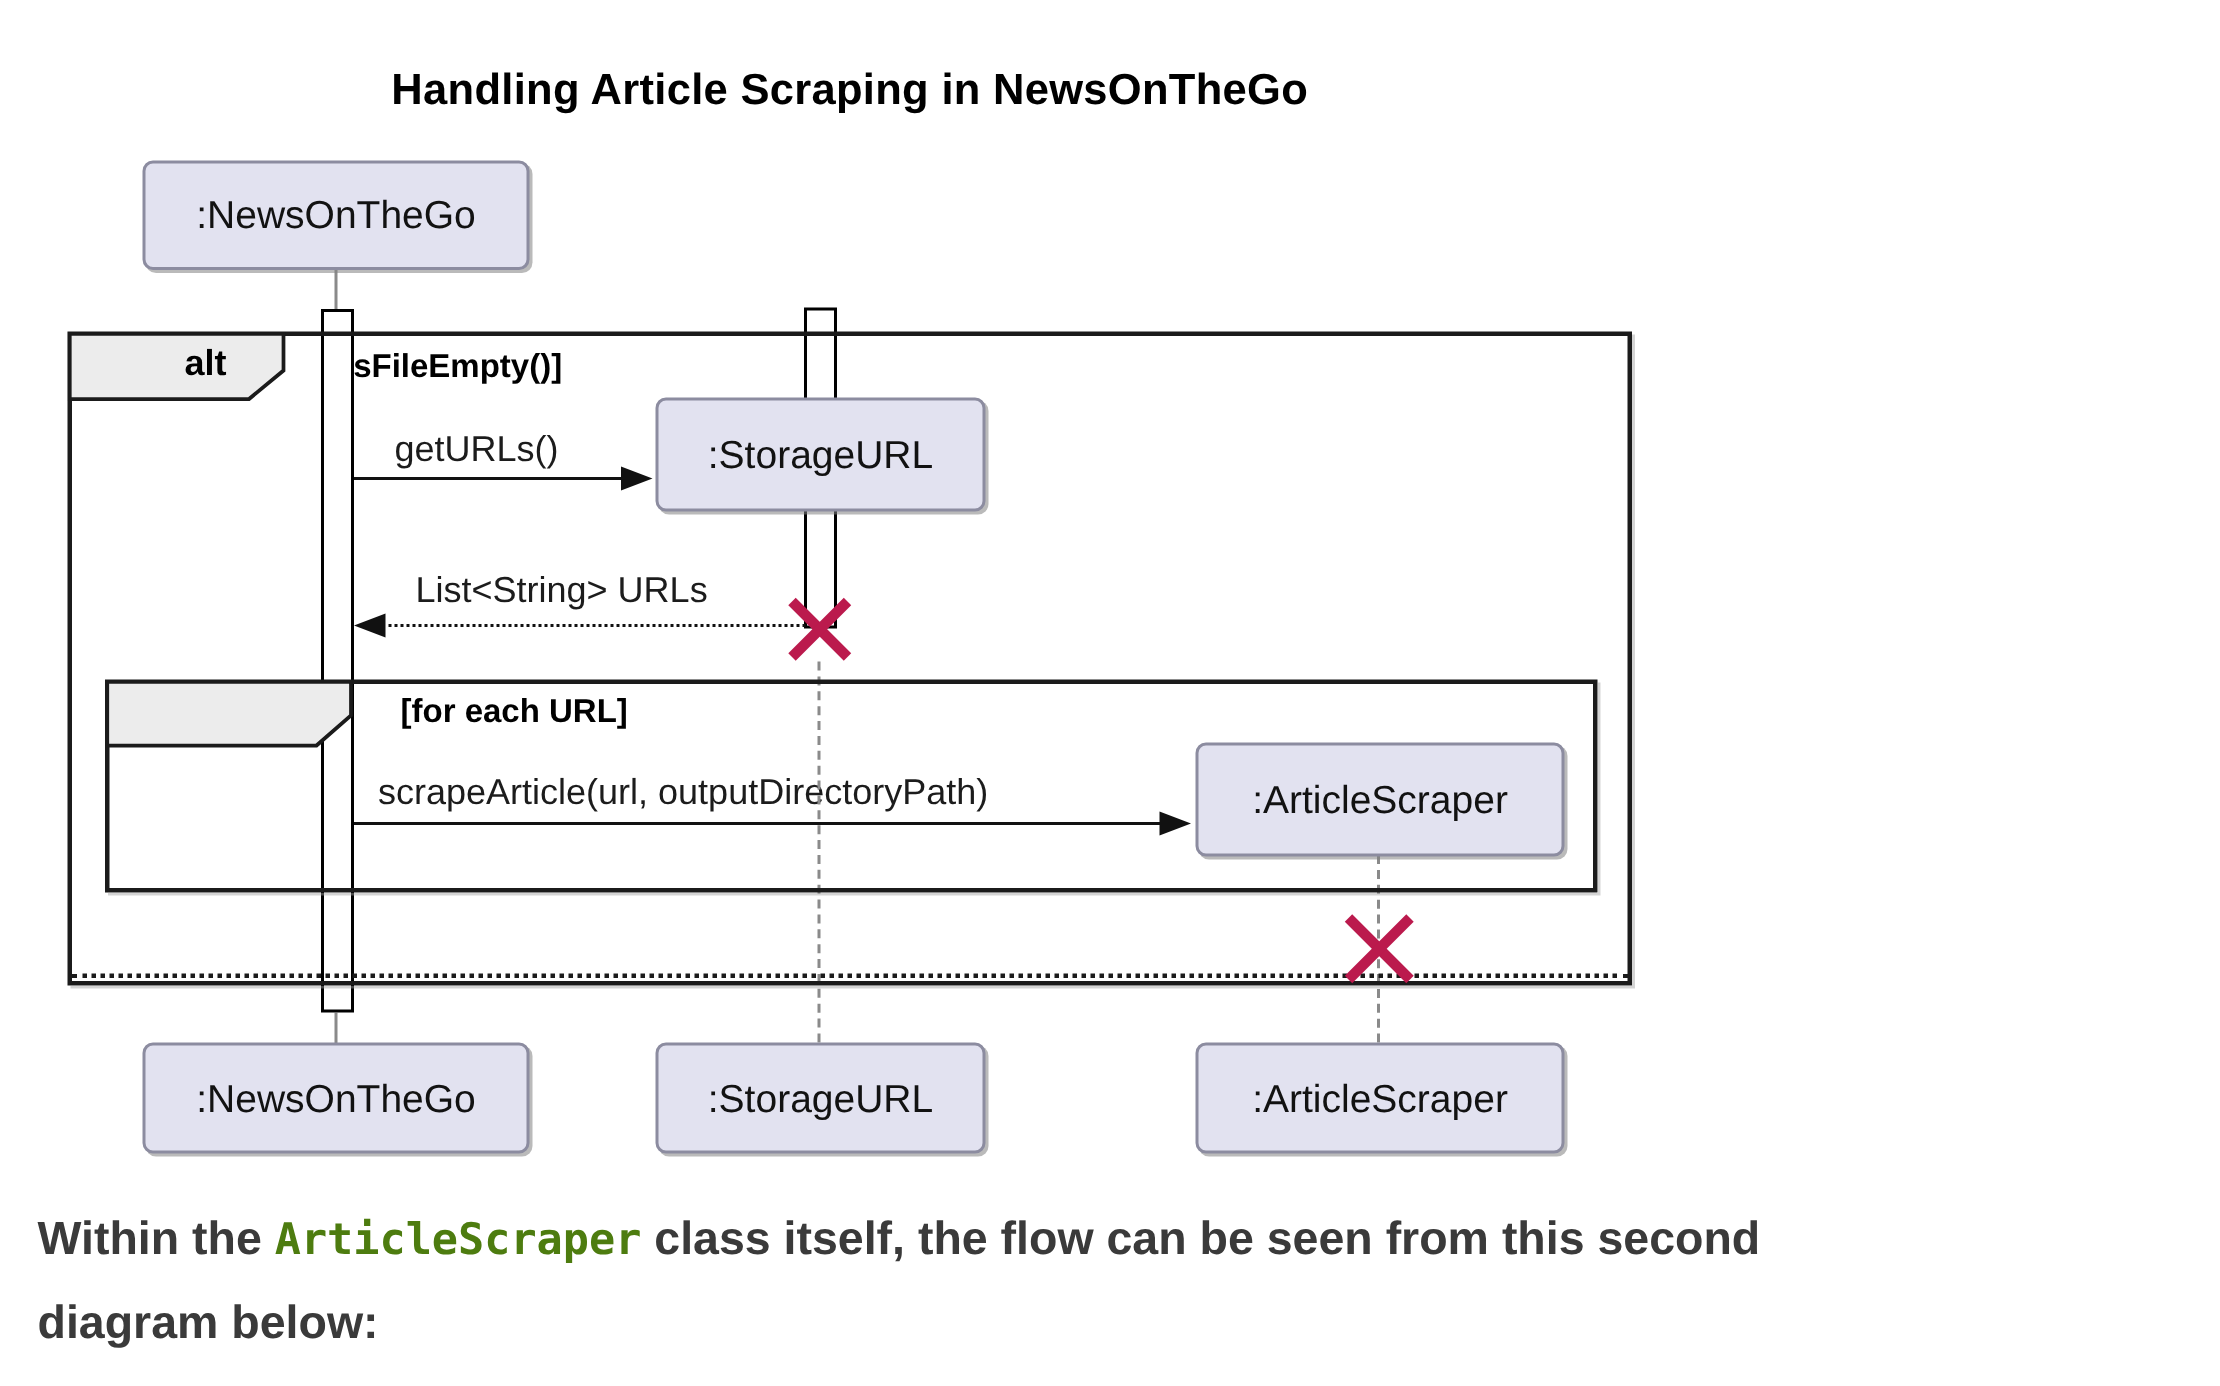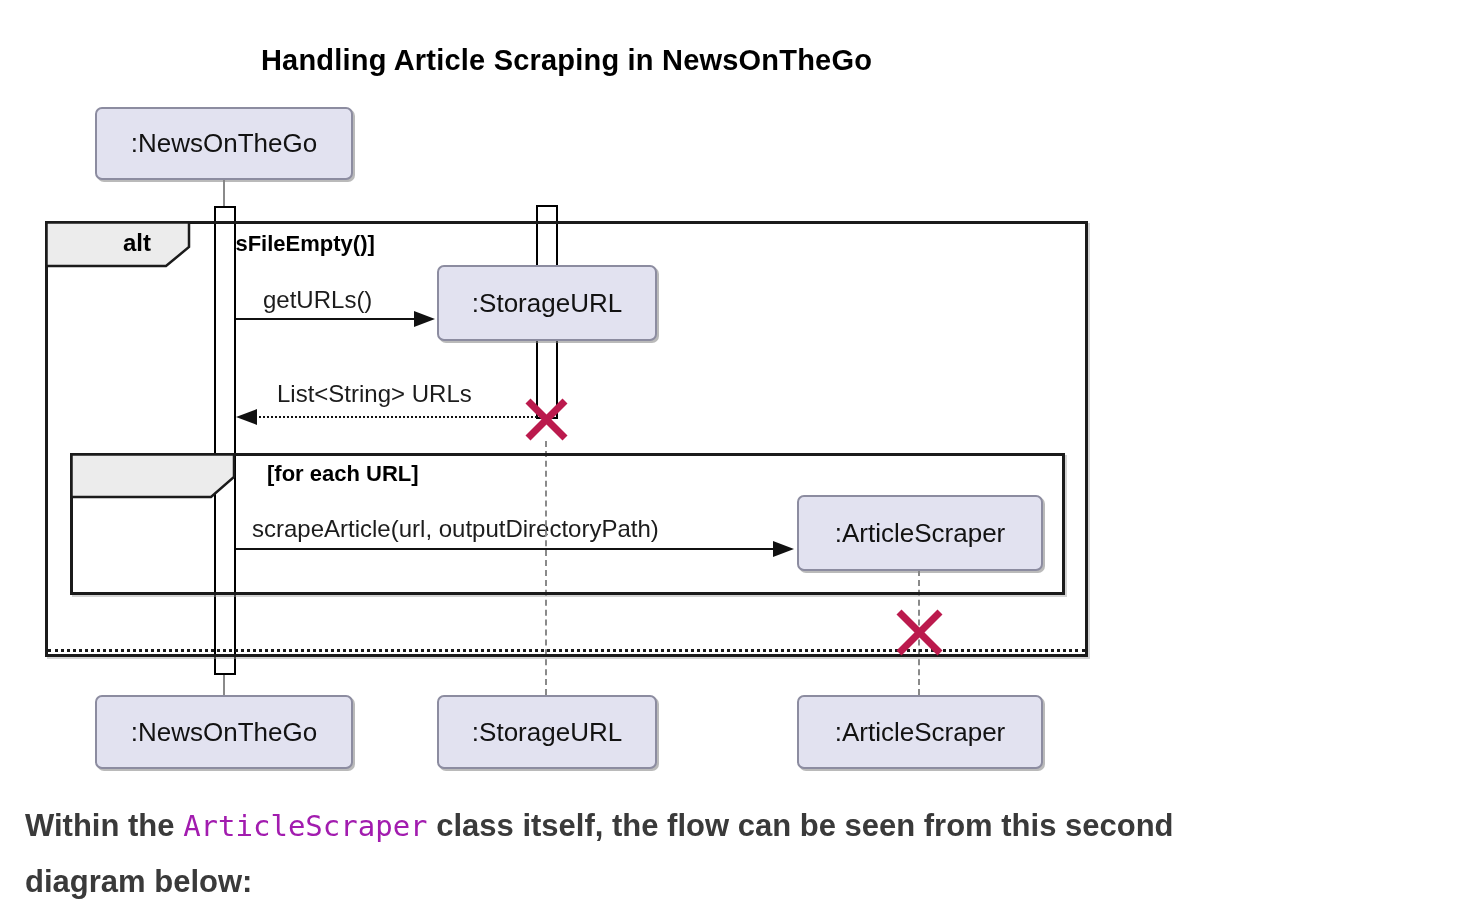--- a/index.html
+++ b/index.html
@@ -61,21 +61,21 @@
     width:0;height:0;z-index:6;
     border-right:21px solid var(--ink);border-top:8px solid transparent;border-bottom:8px solid transparent;
   }
   .destroy-x{z-index:7;}
   
   .caption{
     left:25px;top:798px;width:1440px;
     font-size:31px;font-weight:bold;color:var(--caption-ink);line-height:56px;
   }
   .caption code{
-    font-family:"DejaVu Sans Mono", monospace;font-weight:normal;font-size:29px;color:#a21caf;text-align:center;
+    font-family:"DejaVu Sans Mono", monospace;font-weight:bold;font-size:29px;color:#4d7c0f;text-align:center;
   }
 </style>
 </head>
 <body>
 
 <div id="page-root">
 
   <div class="abs diagram-title">Handling Article Scraping in NewsOnTheGo</div>
 
   <div class="abs lifeline-solid" style="left:223px;top:179px;height:28px;"></div>

